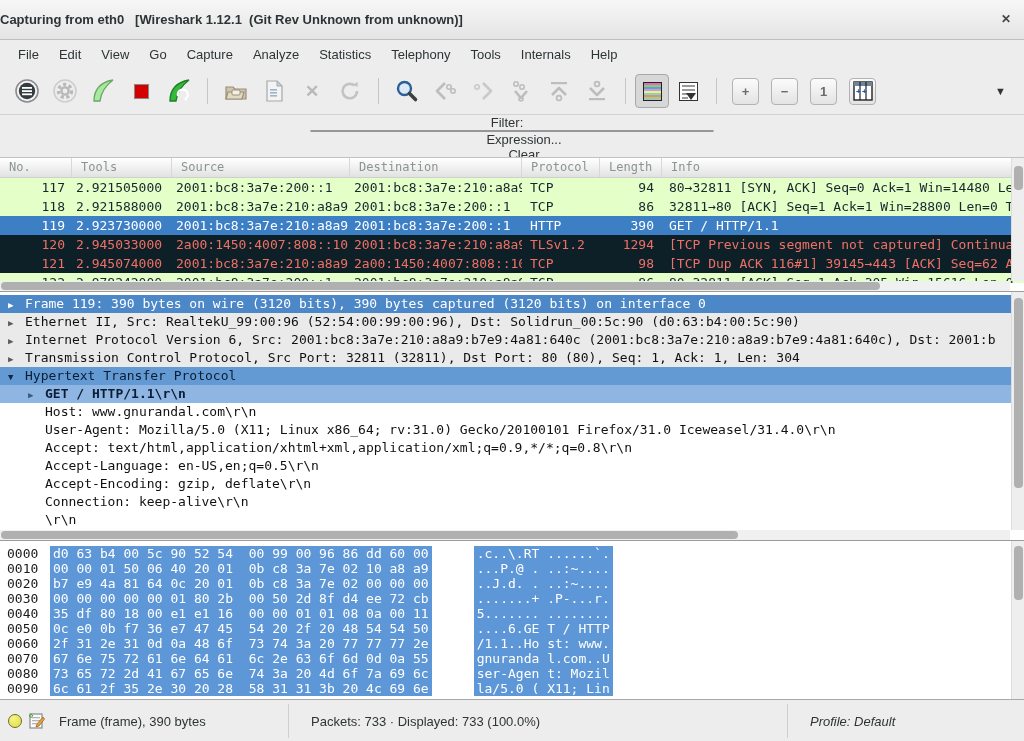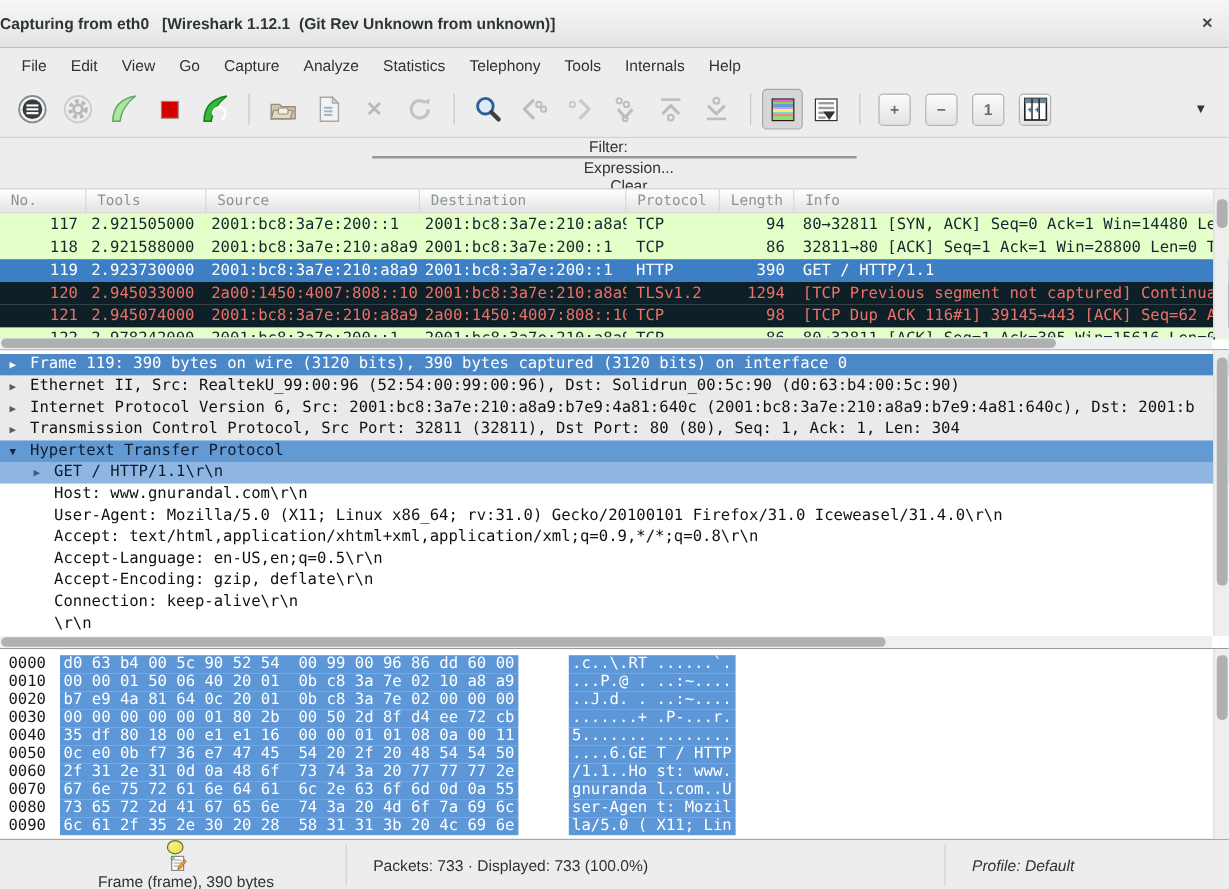--- a/index.html
+++ b/index.html
@@ -75,35 +75,35 @@
              font:13px "DejaVu Sans Mono","Liberation Mono",monospace; color:#111; padding-top:3px; }
   .drow { height:18px; line-height:18px; white-space:pre; overflow:hidden; padding-left:8px; }
   .drow .tri { display:inline-block; width:17px; font-size:9px; color:#5c5c5c; }
   .ind1 { padding-left:28px; }
   .ind1t { padding-left:45px; }
   .d-sel { background:#4c87c8; color:#fff; }
   .d-sel .tri { color:#fff; }
   .d-gray { background:#eaeaea; }
   .d-http { background:#639ad3; color:#0c1c33; }
   .d-http .tri { color:#12263d; }
-  .d-get { background:#8fb6e3; color:#0c1c33; }
+  .d-get { background:#8fb6e3; color:#0c1c33;font-weight:bold; }
   .d-get .tri { color:#3c5a7d; }
 
   
   .hexpane { position:relative; height:159px; background:#fff; border-bottom:1px solid #a8a8a8;
              font:13px "DejaVu Sans Mono","Liberation Mono",monospace; padding-top:5px; }
   .hrow { height:15px; line-height:15px; display:flex; white-space:pre; }
   .hrow .off { width:46px; padding-left:7px; color:#1a1a1a; }
   .hrow .bytes { background:#5d97d7; color:#fff; padding:0 3px; margin-left:4px; }
   .hrow .ascii { background:#5d97d7; color:#fff; padding:0 3px; margin-left:42px; }
 
   
   .statusbar { height:42px; display:flex; align-items:stretch; background:#ededed; font-size:13px; }
   .sb-sec { display:flex; align-items:center; }
-  .sb-left { width:288px; padding-left:8px;flex-direction:column; }
+  .sb-left { width:288px; padding-left:8px; }
   .sb-mid { width:498px; padding-left:22px; }
   .sb-right { flex:1; padding-left:22px;font-style:italic; }
   .sb-div { width:1px; background:#cfcfcf; margin:4px 0; }
   .expert-dot { width:14px; height:14px; border-radius:50%; background:radial-gradient(circle at 35% 30%,#f4f489,#dede3c); border:1px solid #6e6e2e; margin-right:5px; }
   .sb-text { margin-left:14px; }
 </style>
 </head>
 <body>
 
 <div class="titlebar">

